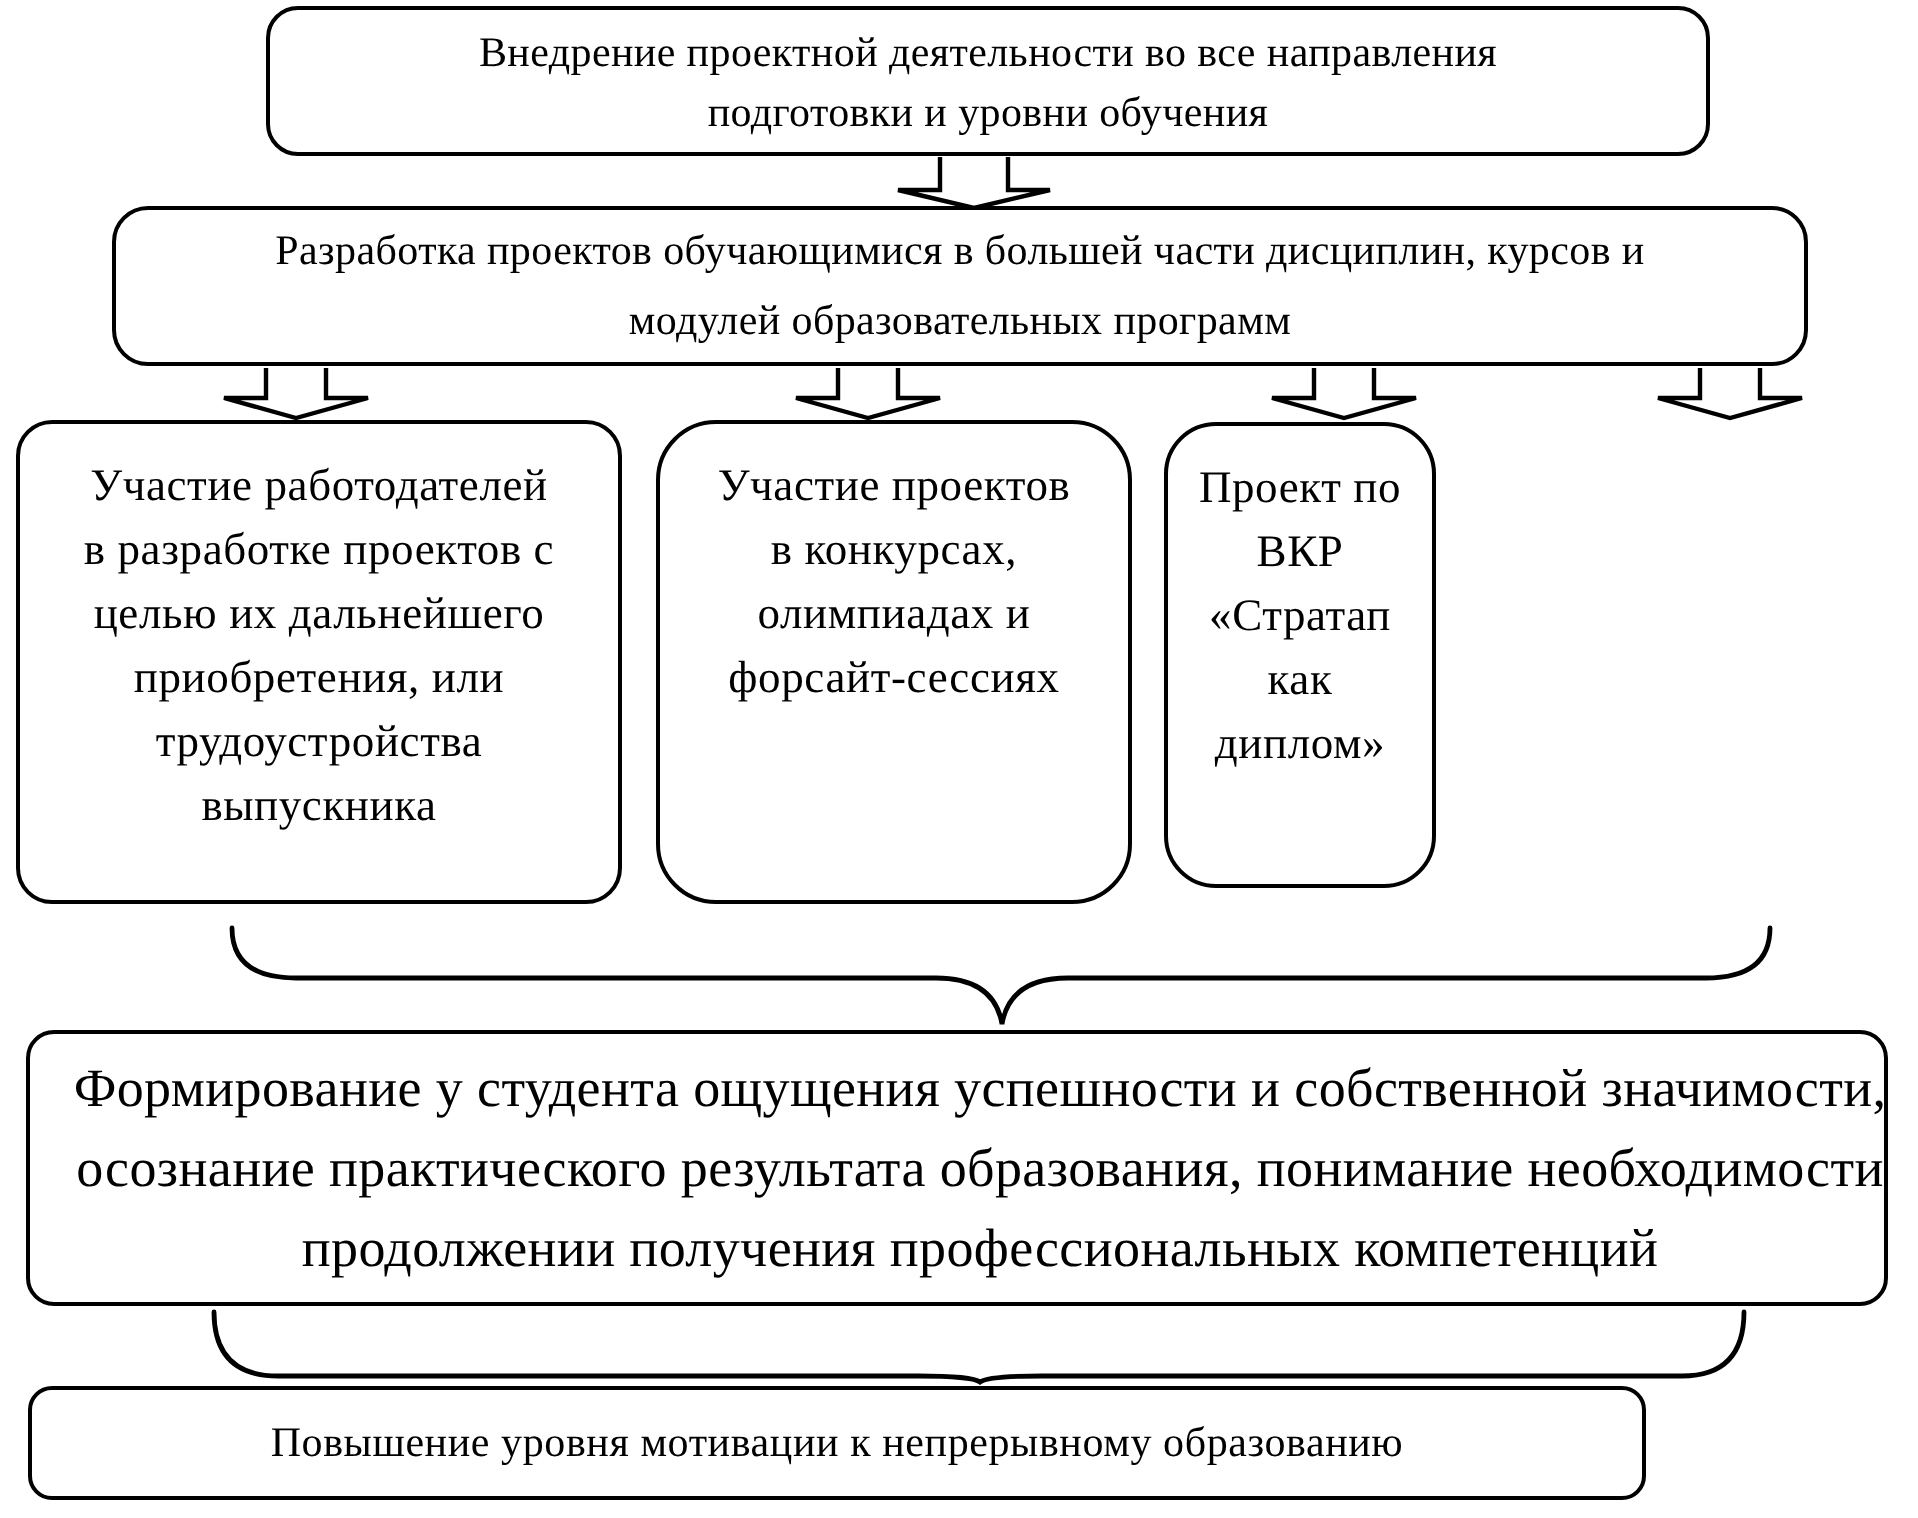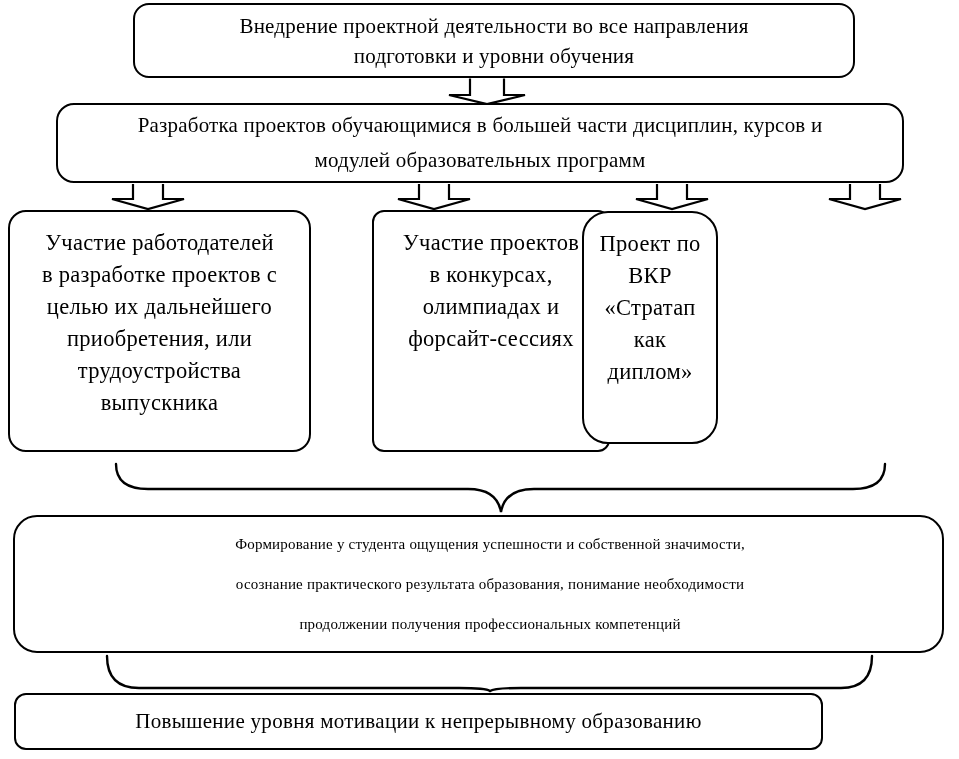--- a/index.html
+++ b/index.html
@@ -43,27 +43,27 @@
     left: 56px; top: 103px; width: 848px; height: 80px;
     border-radius: 18px;
     font-size: 21px; line-height: 35px; letter-spacing: 0.2px;
   }
   .branch {
     top: 210px; height: 242px;
     font-size: 22.5px; line-height: 32px; letter-spacing: 0.3px;
     padding-top: 15px;
   }
   #box-branch-0 { left: 8px;   width: 303px; border-radius: 18px; }
-  #box-branch-1 { left: 328px; width: 238px; border-radius: 12px; margin-left: 44px; }
+  #box-branch-1 { left: 328px; width: 238px; border-radius: 30px; }
   #box-branch-2 { left: 582px; width: 136px; border-radius: 26px; top: 211px; height: 233px; }
   #box-branch-3 { left: 762px; width: 194px; border-radius: 18px; top: 211px; height: 233px; }
   #box-outcome {
     left: 13px; top: 515px; width: 931px; height: 138px;
-    border-radius: 24px;
-    font-size: 15px; line-height: 40px; letter-spacing: 0.2px; padding-left: 23px;
+    border-radius: 14px;
+    font-size: 27px; line-height: 40px; letter-spacing: 0.2px; padding-left: 23px;
   }
   #box-result {
     left: 14px; top: 693px; width: 809px; height: 57px;
     border-radius: 12px;
     font-size: 21px; letter-spacing: 0.3px;
   }
   .arrow-path {
     fill: #ffffff;
     stroke: #000000;
     stroke-width: 2.2;

